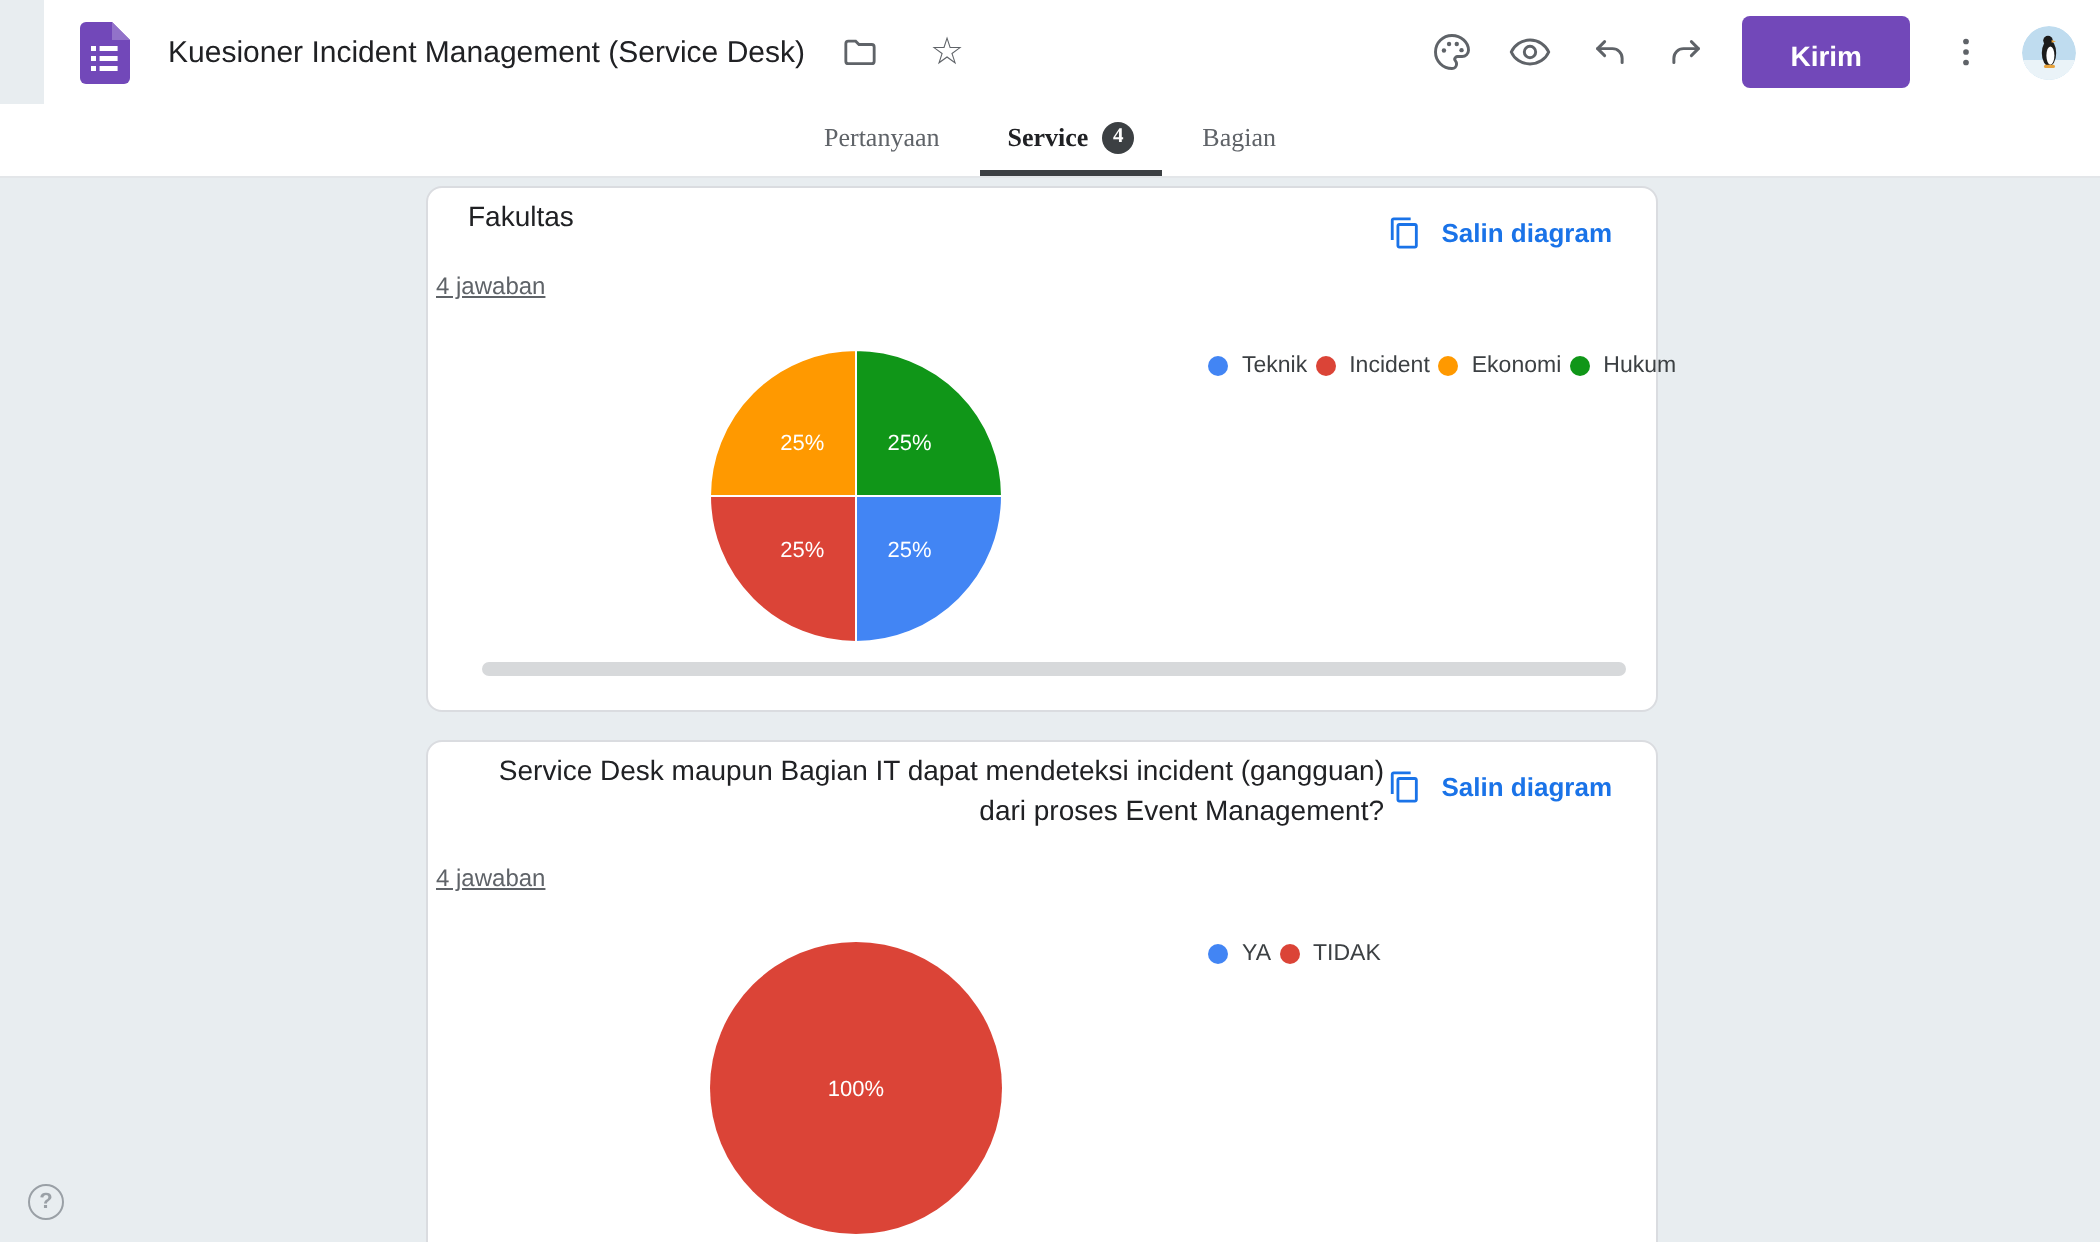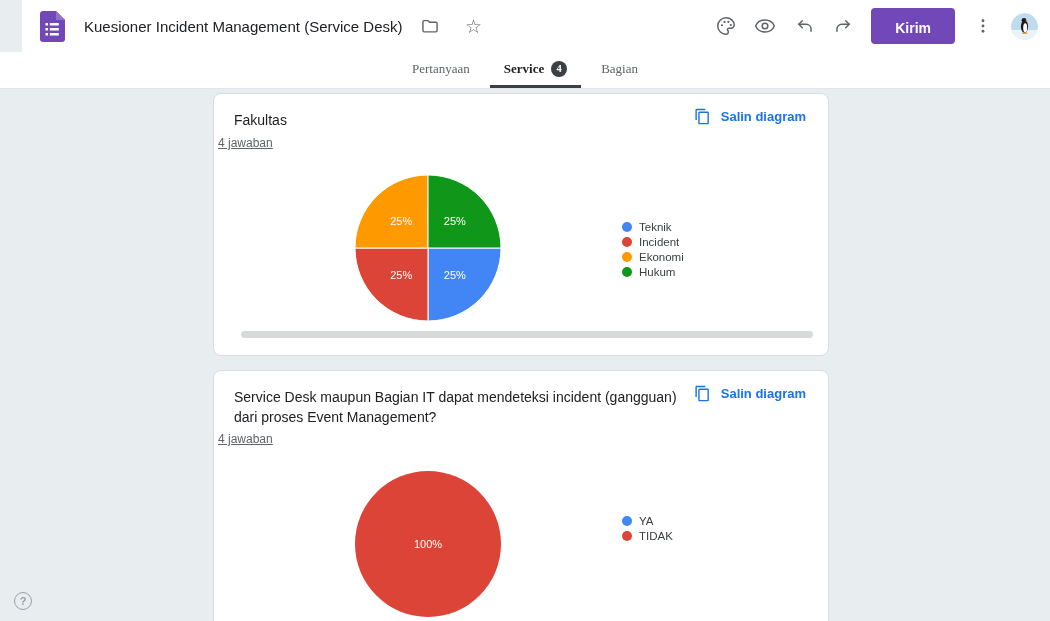--- a/index.html
+++ b/index.html
@@ -21,30 +21,30 @@
   .tabbar { height:37px; background:#fff; display:flex; justify-content:center; gap:6px; border-bottom:1px solid #E3E6E9; }
   .tab { display:flex; align-items:center; gap:7px; padding:0 14px; font-size:13px; color:#5F6368; cursor:pointer; border-bottom:3px solid transparent; height:100%;font-family:Liberation Serif, serif; }
   .tab.active { color:#202124; font-weight:bold; border-bottom-color:#3C4043; }
   .badge { background:#3C4043; color:#fff; width:16px; height:16px; border-radius:50%; font-size:10.5px; display:flex; align-items:center; justify-content:center; font-weight:bold; }
 
   
   .content { position:relative; height:532px; overflow:hidden; }
   .card { position:absolute; left:213px; width:616px; background:#fff; border:1px solid #DADCE0; border-radius:8px; }
   .card-1 { top:4px;  height:263px; }
   .card-2 { top:281px; height:300px; }
-  .card-title { position:absolute; left:20px; top:16px; font-size:14px; line-height:20px; color:#202124; max-width:458px; font-weight:normal; }
+  .card-title { position:absolute; left:20px; top:4px; font-size:14px; line-height:20px; color:#202124; max-width:458px; font-weight:normal;text-align:right; }
   .card-sub { position:absolute; left:4px; font-size:12px; color:#5F6368;text-decoration:underline; }
   .card-1 .card-sub { top:42px; }
   .card-2 .card-sub { top:61px; }
   .copy-btn { position:absolute; right:22px; top:14px; display:flex; align-items:center; gap:10px; border:none; background:transparent; cursor:pointer; color:#1A73E8; font-size:13px; font-weight:bold; font-family:"Liberation Sans",sans-serif; }
   .pie-svg { position:absolute; left:139px; width:150px; height:150px; }
   .card-1 .pie-svg { top:79px; }
   .card-2 .pie-svg { top:98px; }
   .pie-svg text { font-family:"Liberation Sans",sans-serif; font-size:11px; fill:#fff; }
-  .legend { position:absolute; left:408px; display:flex; flex-direction:column; gap:4px;margin-top:44px; }
+  .legend { position:absolute; left:390px; display:flex; flex-direction:row; gap:4px; }
   .card-1 .legend { top:83px; }
   .card-2 .legend { top:100px; }
   .legend-row { display:flex; align-items:center; gap:7px; height:11px; }
   .legend-dot { width:10px; height:10px; border-radius:50%; flex:0 0 auto; }
   .legend-label { font-size:11.5px; color:#3C4043; }
   .hscroll { position:absolute; left:27px; top:237px; width:572px; height:7px; border-radius:4px; background:#D7D9DB; cursor:pointer; }
 
   
   .help-btn { position:fixed; left:14px; top:592px; width:18px; height:18px; border-radius:50%; border:1.5px solid #9AA0A6; background:transparent; color:#9AA0A6; font-size:11px; font-weight:bold; display:flex; align-items:center; justify-content:center; cursor:pointer; font-family:"Liberation Sans",sans-serif; }
 </style>

